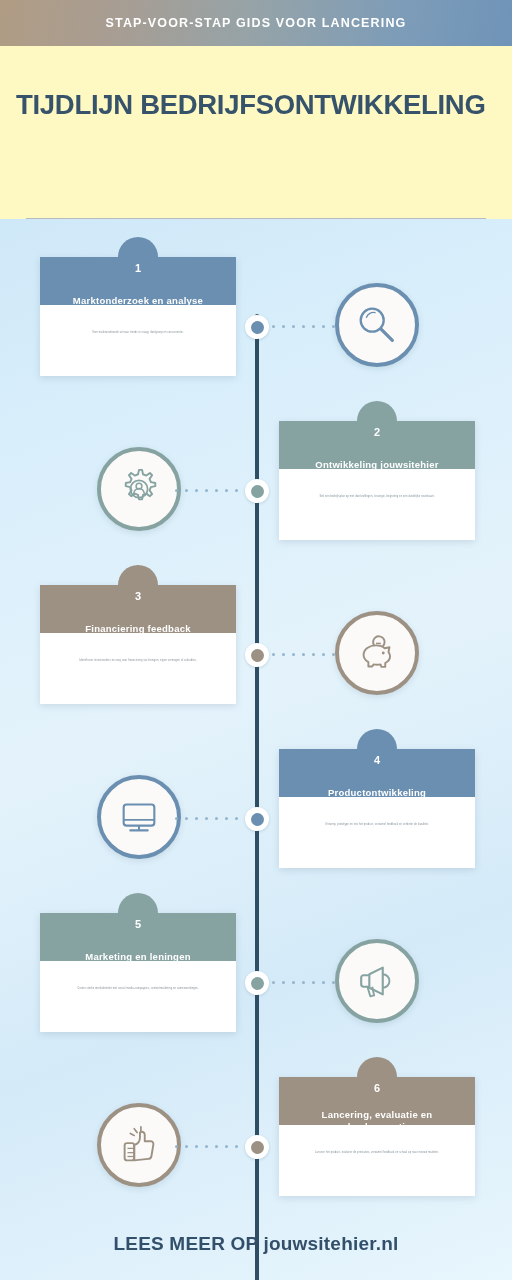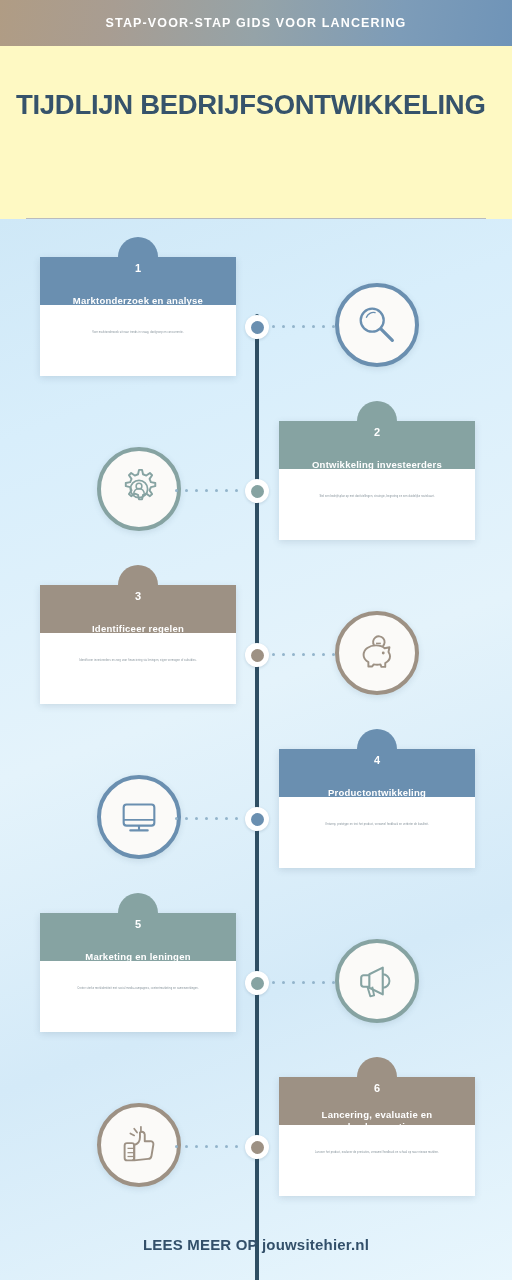--- a/index.html
+++ b/index.html
@@ -219,21 +219,21 @@
     position: absolute;
     bottom: 0; left: 0;
     width: 512px;
     height: 72px;
     display: flex;
     align-items: center;
     justify-content: center;
   }
   .footer-text {
     color: #33506a;
-    font-size: 15px;
+    font-size: 19px;
     font-weight: bold;
     letter-spacing: 0.2px;
     white-space: nowrap;
   }
 </style>
 </head>
 <body>
 
 <div class="top-band">
   <div class="top-band-text">STAP-VOOR-STAP GIDS VOOR LANCERING</div>
@@ -298,21 +298,21 @@
             <circle cx="24" cy="24" r="9" fill="none" stroke="#86a3a2" stroke-width="1.8"></circle>
             <circle cx="24" cy="21" r="3" fill="none" stroke="#86a3a2" stroke-width="1.6"></circle>
             <path d="M18.5 29 a5.5 5.5 0 0 1 11 0" fill="none" stroke="#86a3a2" stroke-width="1.6"></path>
           </svg>
         </div>
         <div class="card">
           <div class="card-head" style="background:#86a3a2">
             <div class="num-tab" style="background:#86a3a2">
               <span class="num-tab-text">2</span>
             </div>
-            <div class="card-head-text">Ontwikkeling investeerders</div>
+            <div class="card-head-text">Ontwikkeling jouwsitehier</div>
           </div>
           <div class="card-body">
             <div class="card-body-text">Stel een bedrijfsplan op met doelstellingen, strategie, begroting en een duidelijke routekaart.</div>
           </div>
         </div>
       </div>
       <div class="step left" style="top: 342px;">
         <div class="dots">
           <span style="left:0px"></span>
           <span style="left:10px"></span>
@@ -331,21 +331,21 @@
             <circle cx="30.5" cy="24" r="1.5" fill="#9d9184"></circle>
             <path d="M21 16 a6 6 0 1 1 9 1" fill="none" stroke="#9d9184" stroke-width="2"></path>
             <line x1="23" y1="14" x2="28" y2="14" stroke="#9d9184" stroke-width="1.6"></line>
           </svg>
         </div>
         <div class="card">
           <div class="card-head" style="background:#9d9184">
             <div class="num-tab" style="background:#9d9184">
               <span class="num-tab-text">3</span>
             </div>
-            <div class="card-head-text">Identificeer regelen</div>
+            <div class="card-head-text">Financiering feedback</div>
           </div>
           <div class="card-body">
             <div class="card-body-text">Identificeer investeerders en zorg voor financiering via leningen, eigen vermogen of subsidies.</div>
           </div>
         </div>
       </div>
       <div class="step right" style="top: 506px;">
         <div class="dots">
           <span style="left:0px"></span>
           <span style="left:10px"></span>

